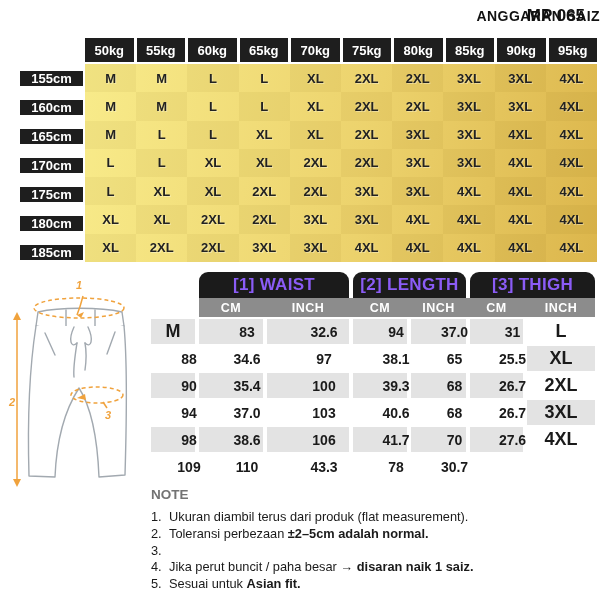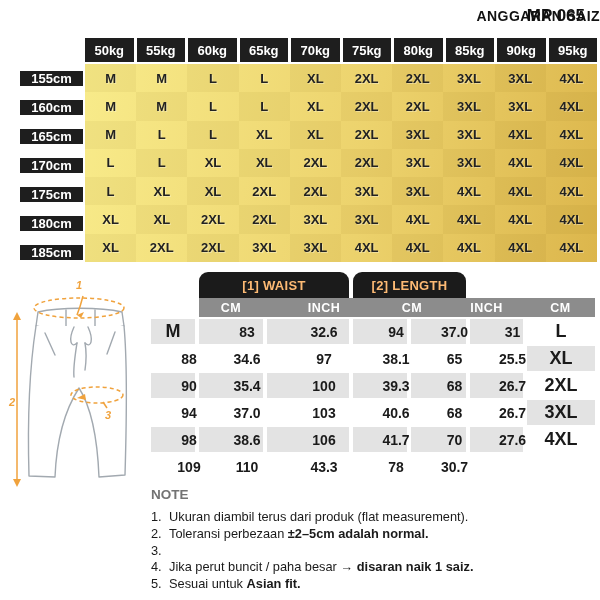--- a/index.html
+++ b/index.html
@@ -26,25 +26,25 @@
             background:linear-gradient(100deg,#f8eb8a 0%,#ecd26c 55%,#dcb64c 100%);
             display:grid; grid-template-columns:repeat(10,1fr); grid-template-rows:repeat(7,1fr); }
   .mcell { display:flex; align-items:center; justify-content:center;
            font-weight:bold; font-size:13px; color:#222;
            text-shadow:1px 1px 0 rgba(255,255,255,.35); }
   .mcell.alt { background:rgba(123,92,6,.06); }
 
   
   .sizes-table { position:absolute; left:151px; top:272px; width:446px; }
   .tabs-row { display:grid; grid-template-columns:44px 150px 113px 125px; column-gap:4px; height:26px; }
-  .tab { background:#1b1b1b; color:#fdba74; border-radius:9px 9px 0 0;
-         font-weight:bold; font-size:13px; letter-spacing:.3px;
+  .tab { background:#1b1b1b; color:#8b5cf6; border-radius:9px 9px 0 0;
+         font-weight:bold; font-size:17px; letter-spacing:.3px;
          display:flex; align-items:center; justify-content:center;text-align:right; }
   .units-row { margin-left:48px; width:396px; height:19px; background:#8c8c8c;
-               display:grid; grid-template-columns:64px 82px 54px 55px 53px 68px; column-gap:20px;text-align:center; }
+               display:grid; grid-template-columns:64px 82px 54px 55px 53px 68px; column-gap:4px;text-align:center; }
   .ucell { color:#fff; font-weight:bold; font-size:12.5px; letter-spacing:.5px;
            display:flex; align-items:center; justify-content:center; }
   .trows { margin-top:2px; display:grid;
            grid-template-columns:44px 64px 82px 54px 55px 53px 68px; gap:2px 4px; }
   .tlabel { height:25px; font-weight:bold; font-size:18px;
             display:flex; align-items:center; justify-content:center; }
   .tval { height:25px; font-weight:bold; font-size:14px;
           display:flex; align-items:center; justify-content:center;padding-left:32px; }
   .shade { background:#e3e3e3; }
 
@@ -193,20 +193,21 @@
       <text x="100" y="143" text-anchor="middle">3</text>
     </g>
   </svg>
 </div>
 
 <div class="sizes-table">
   <div class="tabs-row">
     <div></div>
     <div class="tab">[1] WAIST</div>
     <div class="tab">[2] LENGTH</div>
+    <div class="tab">[3] THIGH</div>
   </div>
   <div class="units-row">
       <div class="ucell">CM</div>
       <div class="ucell">INCH</div>
       <div class="ucell">CM</div>
       <div class="ucell">INCH</div>
       <div class="ucell">CM</div>
       <div class="ucell">INCH</div>
     </div>
   <div class="trows">

